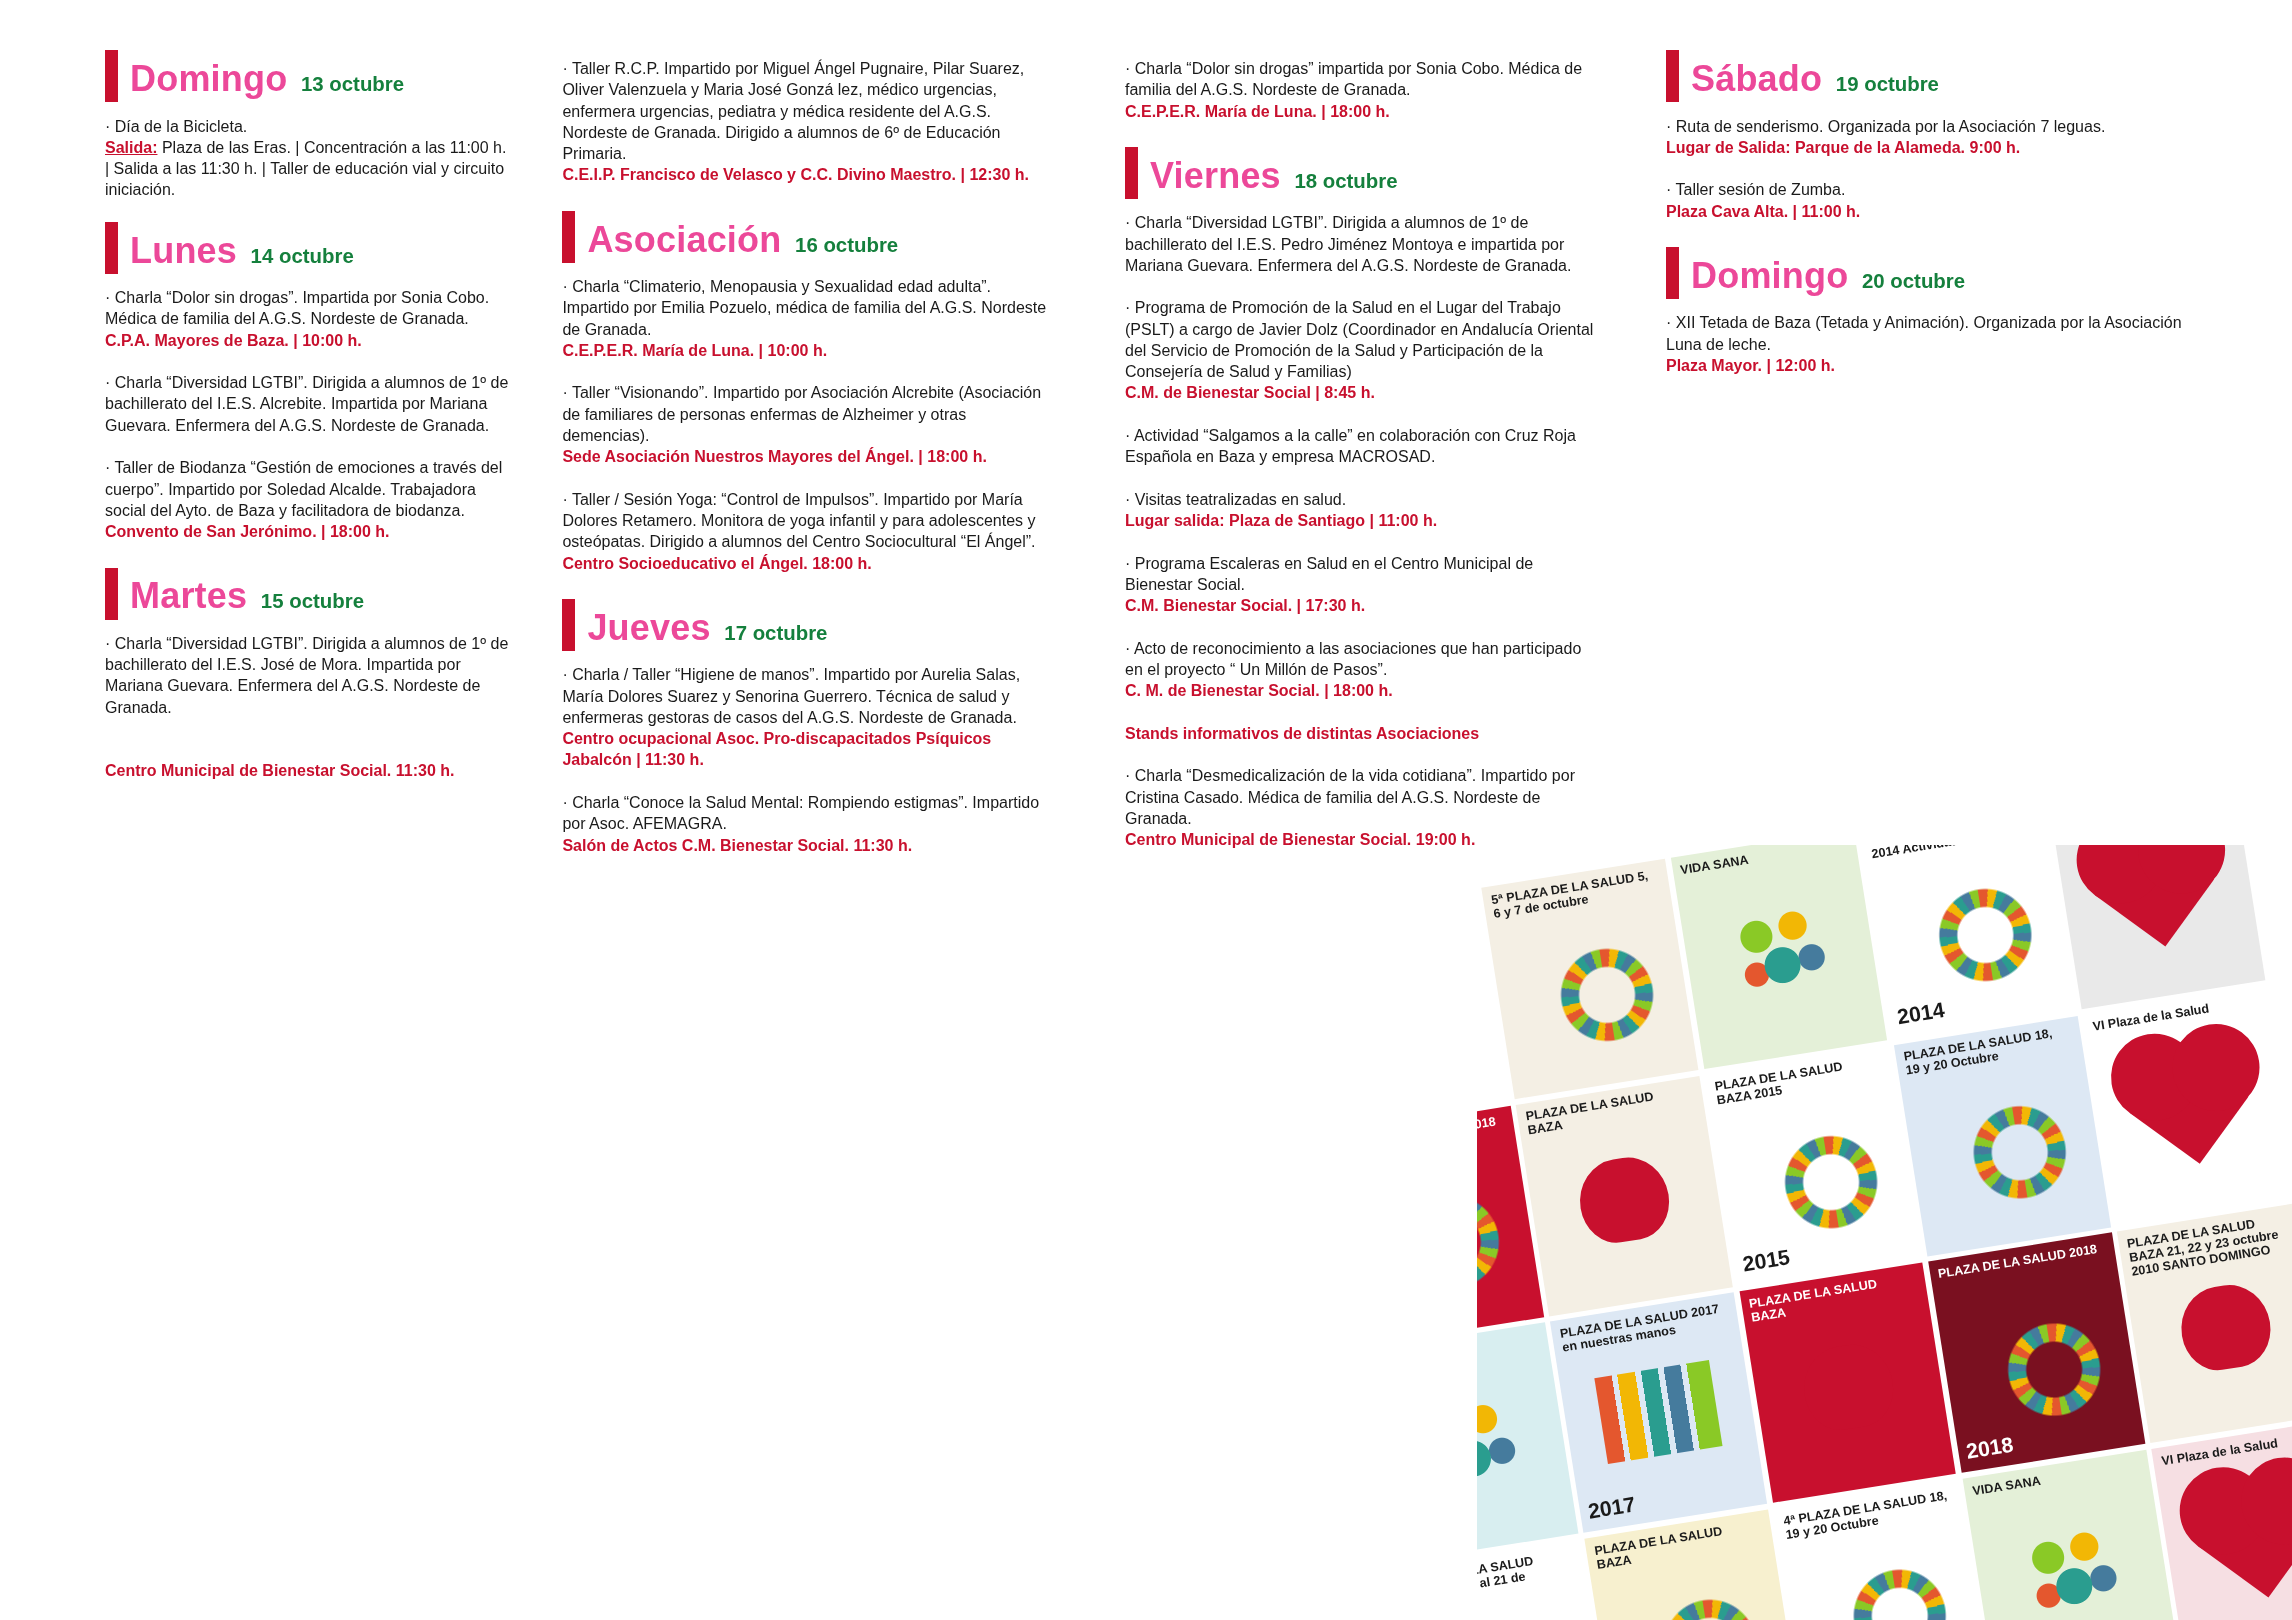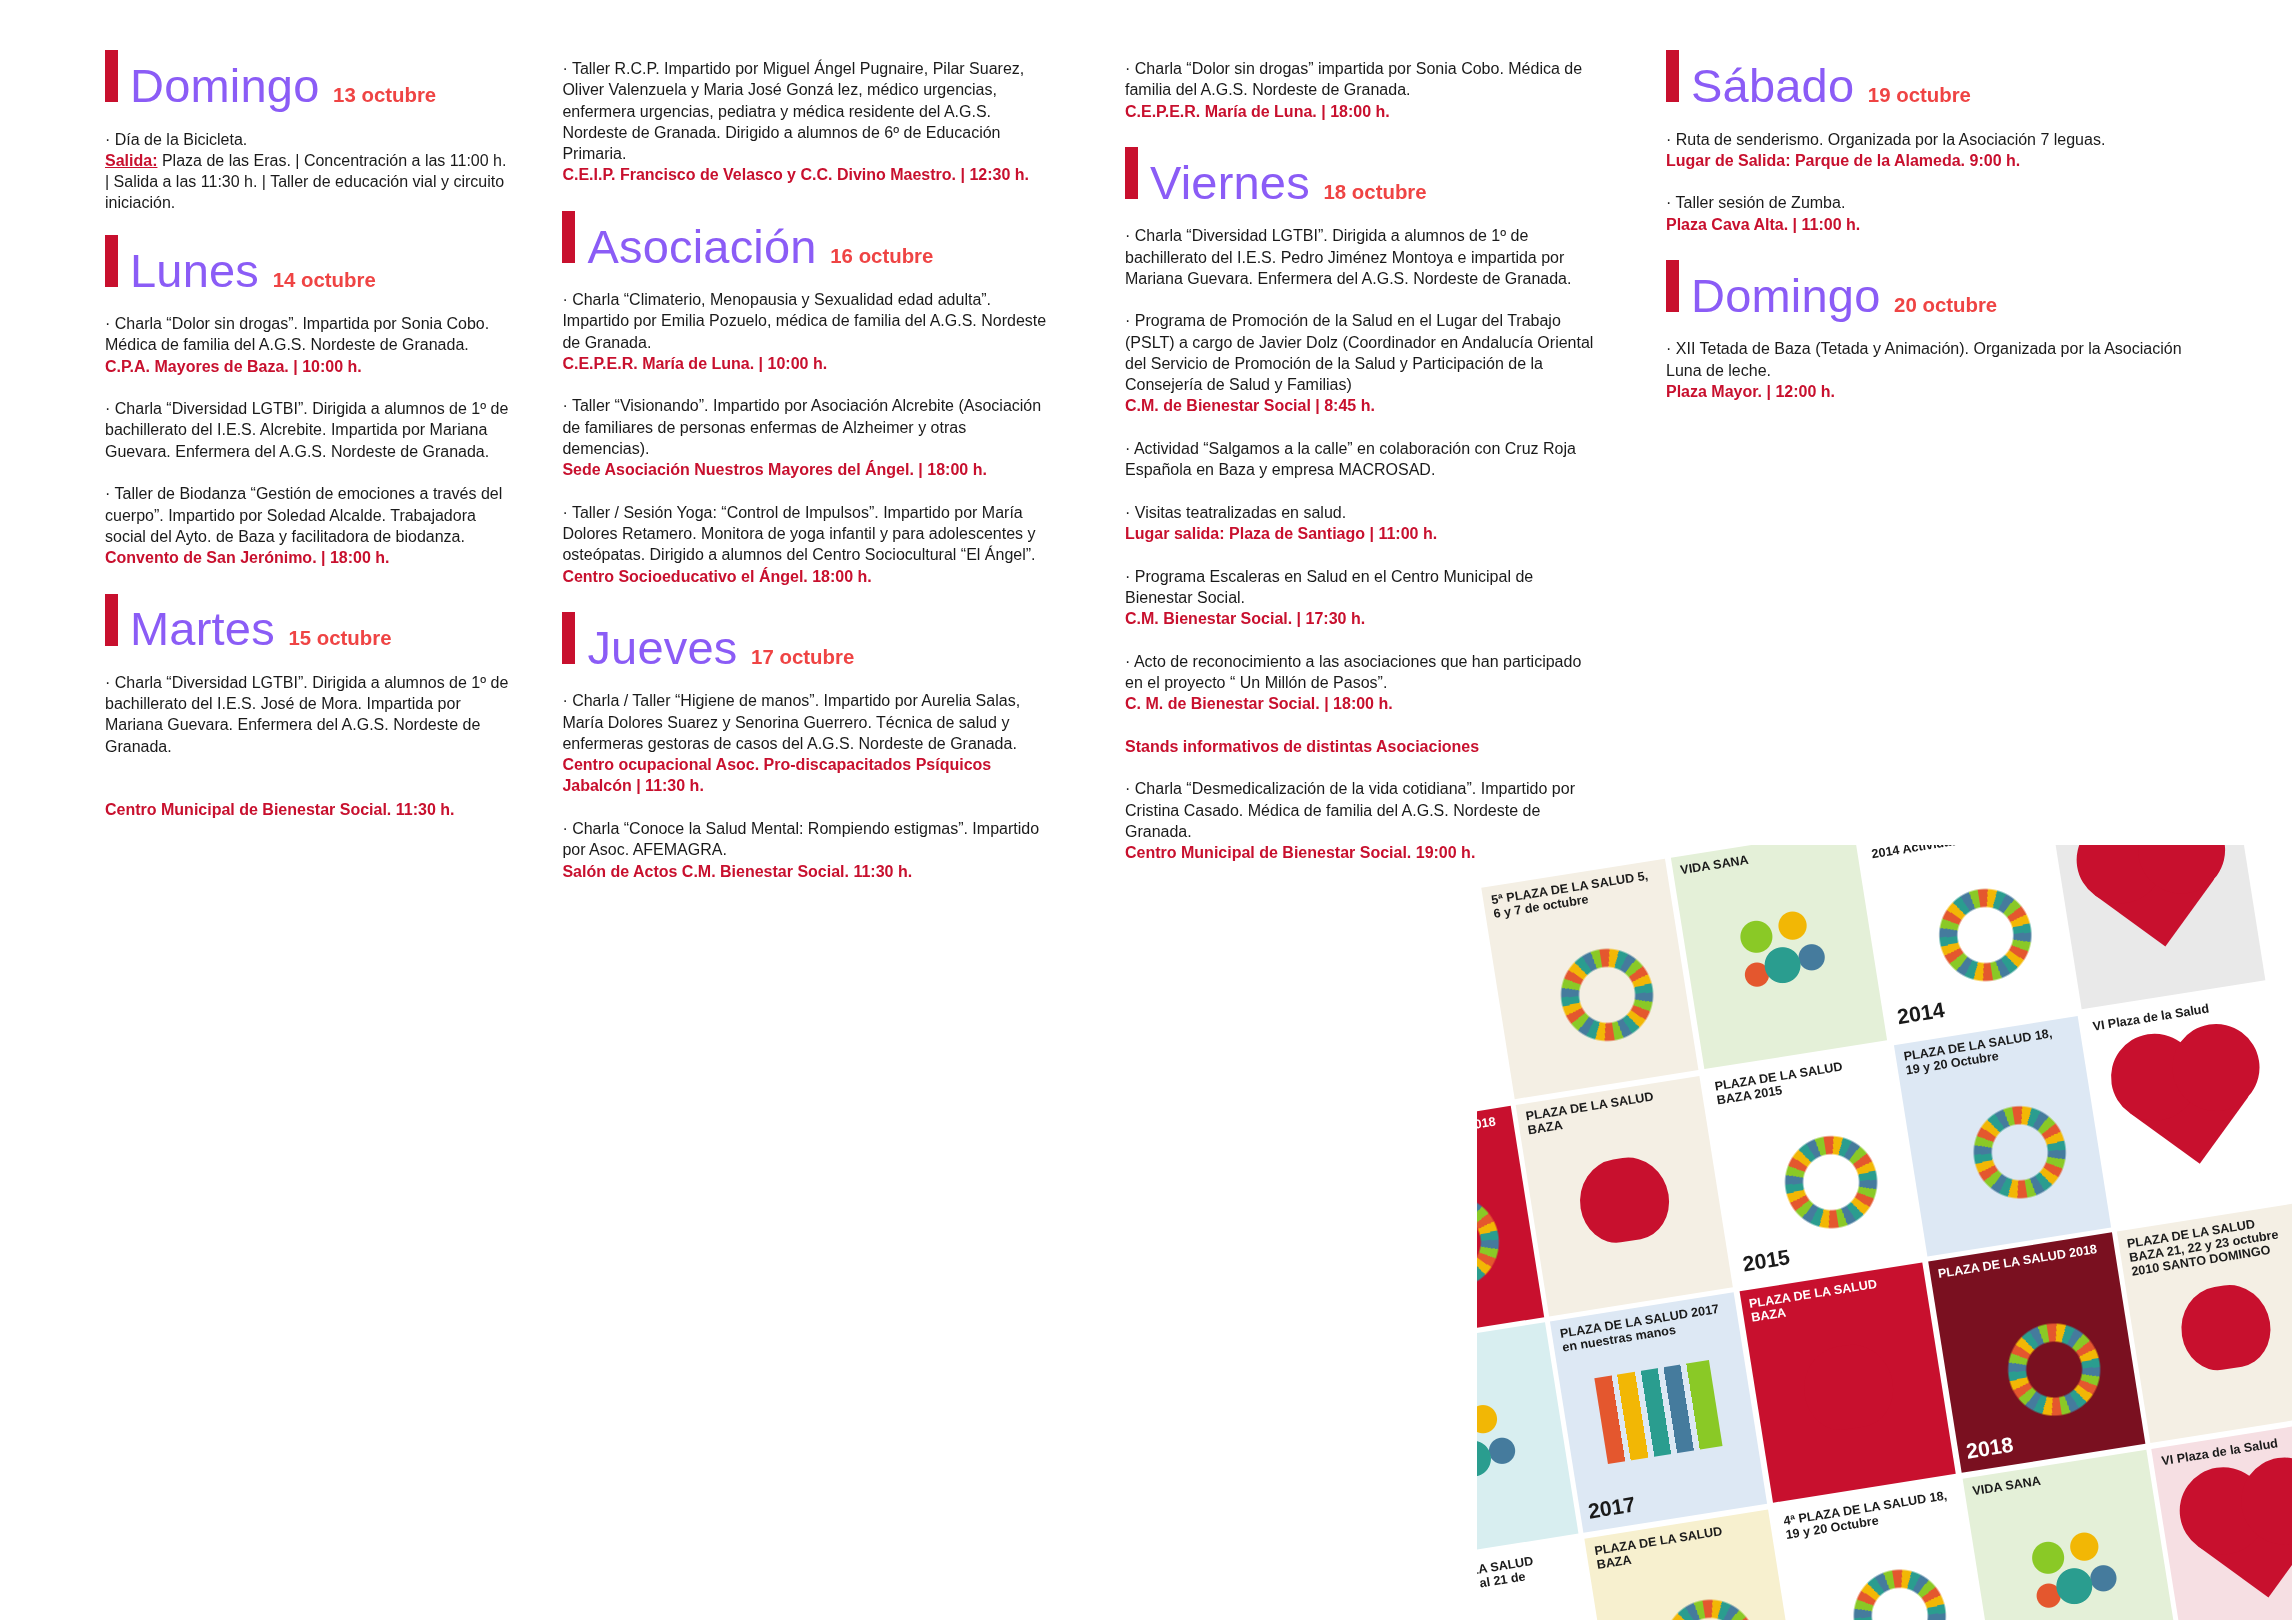--- a/index.html
+++ b/index.html
@@ -47,29 +47,29 @@
   }
   .day .bar {
     position: absolute;
     left: 0;
     top: -7.8px;
     width: 12.6px;
     height: 52px;
     background: #c8102e;
   }
   .day .name {
-    font-size: 47px;
-    font-weight: normal;
-    color: #8b5cf6;
+    font-size: 36px;
+    font-weight: bold;
+    color: #ec4899;
     letter-spacing: 0.2px;
   }
   .day .date {
     font-size: 20.4px;
     font-weight: bold;
-    color: #ef4444;
+    color: #15803d;
     margin-left: 13.6px;
   }
   .day-block { margin-bottom: 29px; }
 
   .entry {
     font-size: 16px;
     line-height: 1.33;
     margin: 0 0 21.3px 0;
     color: #1a1a1a;
   }

